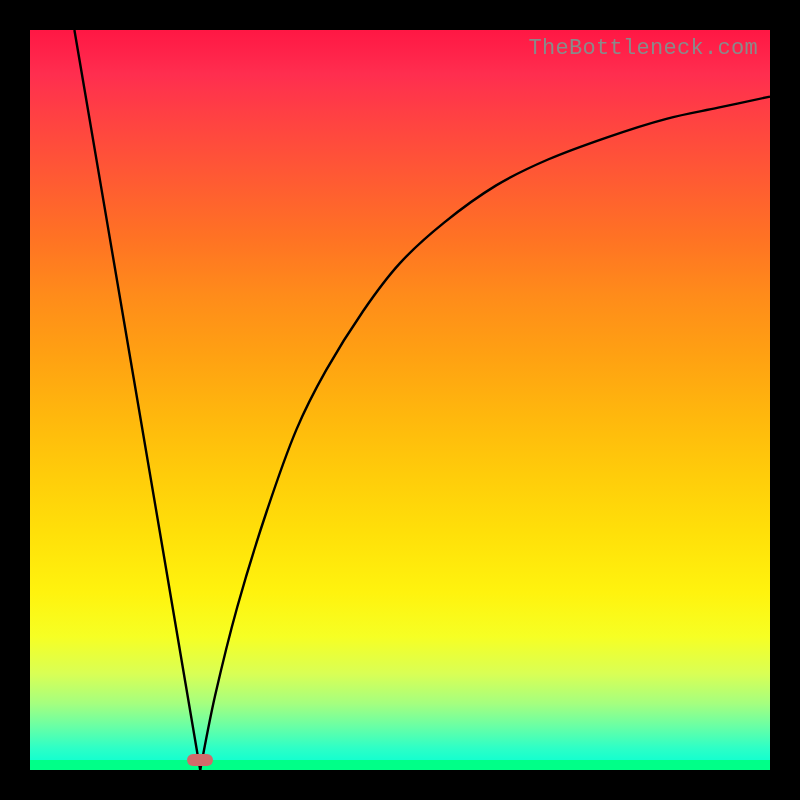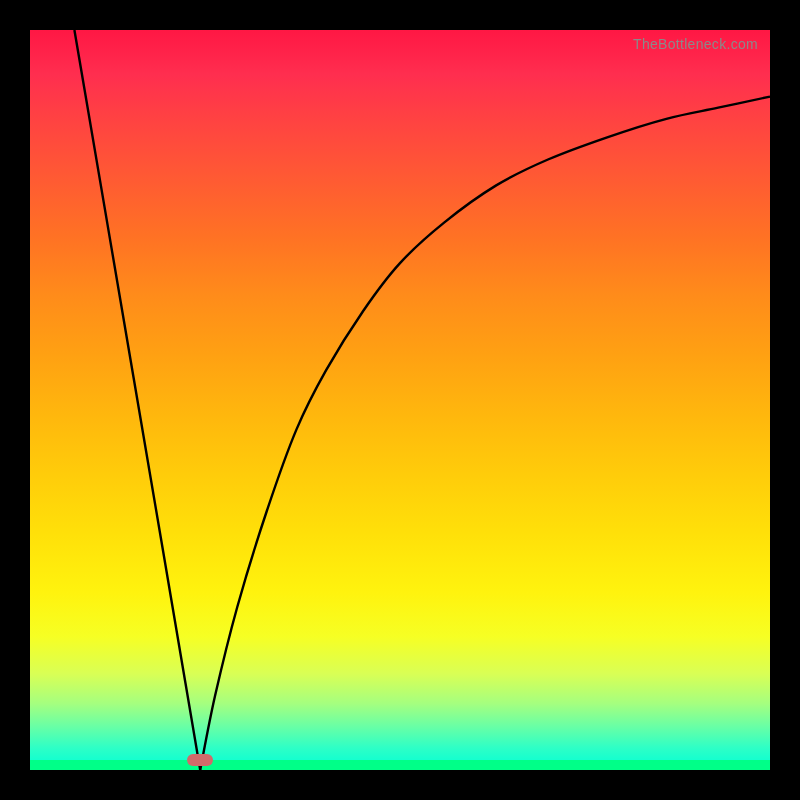--- a/index.html
+++ b/index.html
@@ -42,24 +42,25 @@
       #6bffa4 94%,
       #2effc6 97%,
       #00ffd6 100%
     );
   }
   .watermark {
     position: absolute;
     top: 6px;
     right: 12px;
     color: #8a8a8a;
-    font-size: 14px;
+    font-size: 22px;
     font-weight: 500;
     letter-spacing: 0.3px;
     user-select: none;
+    font-family: Liberation Mono, monospace;
   }
   svg.curve {
     position: absolute;
     left: 0;
     top: 0;
     width: 740px;
     height: 740px;
     overflow: visible;
   }
   .bottom-strip {

